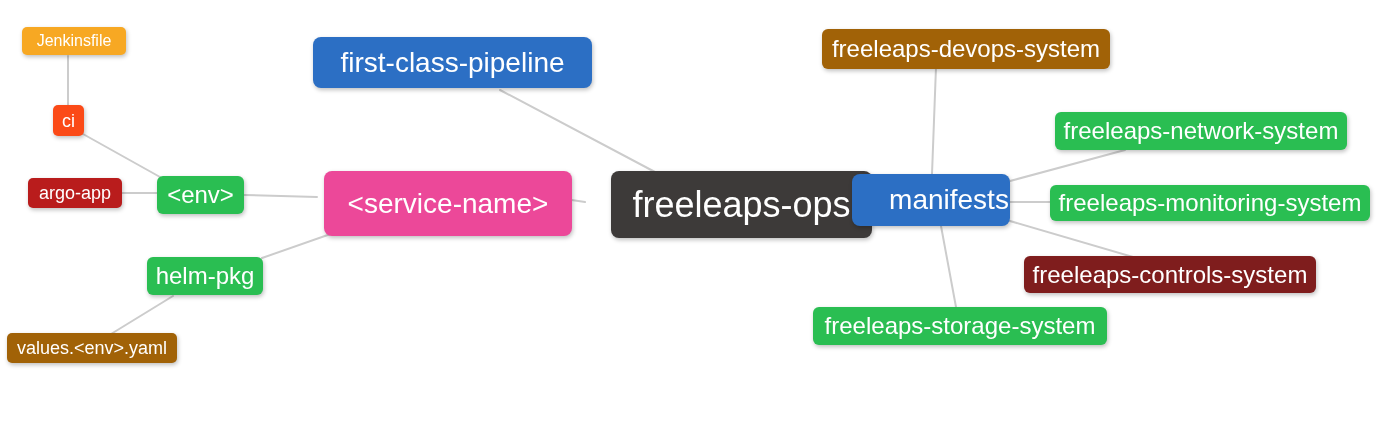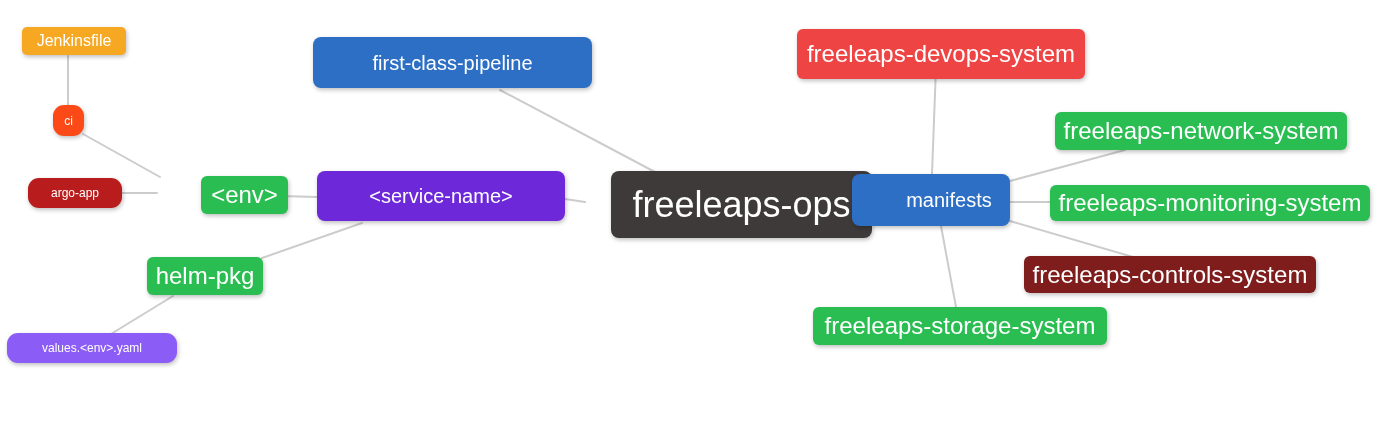--- a/index.html
+++ b/index.html
@@ -32,23 +32,23 @@
     align-items: center;
     justify-content: center;
     color: var(--node-text, #ffffff);
     white-space: nowrap;
     box-sizing: border-box;
     box-shadow: 1px 2px 4px rgba(0,0,0,0.25);
     cursor: pointer;
     line-height: 1;
   }
   .lv0 { font-size: 36px; border-radius: 8px; }
-  .lv1 { font-size: 20px; border-radius: 8px; text-align: right; }
+  .lv1 { font-size: 28px; border-radius: 8px; text-align: right; }
   .lv2 { font-size: 24px; border-radius: 6px; }
-  .lv3 { font-size: 12px; border-radius: 11px; }
+  .lv3 { font-size: 18px; border-radius: 5px; }
   .lv4 { font-size: 16px; border-radius: 5px; }
 </style>
 </head>
 <body style="background: rgb(255, 255, 255);">
 
 <div class="canvas">
 
   <svg class="edges" viewBox="0 0 1390 421" xmlns="http://www.w3.org/2000/svg">
     <line x1="68" y1="56" x2="68" y2="105"></line>
     <line x1="83" y1="134" x2="160" y2="177"></line>
@@ -62,26 +62,26 @@
     <line x1="936" y1="67" x2="932" y2="174"></line>
     <line x1="1010" y1="181" x2="1125" y2="150"></line>
     <line x1="1010" y1="202" x2="1050" y2="202"></line>
     <line x1="1010" y1="221" x2="1133" y2="257"></line>
     <line x1="941" y1="226" x2="956" y2="307"></line>
   </svg>
 
   <div class="node lv4" style="left: 22px; top: 27px; width: 104px; height: 28px; background: rgb(247, 168, 35);">Jenkinsfile</div>
   <div class="node lv3" style="left: 53px; top: 105px; width: 31px; height: 31px; background: rgb(251, 74, 23);">ci</div>
   <div class="node lv3" style="left: 28px; top: 178px; width: 94px; height: 30px; background: #b91c1c;">argo-app</div>
-  <div class="node lv2" style="left: 157px; top: 176px; width: 87px; height: 38px; background: rgb(42, 190, 82); margin-left: 44px;">&lt;env&gt;</div>
+  <div class="node lv2" style="left: 157px; top: 176px; width: 87px; height: 38px; background: rgb(42, 190, 82);">&lt;env&gt;</div>
   <div class="node lv2" style="left: 147px; top: 257px; width: 116px; height: 38px; background: rgb(42, 190, 82);">helm-pkg</div>
-  <div class="node lv3" style="left: 7px; top: 333px; width: 170px; height: 30px; background: #8b5cf6;">values.&lt;env&gt;.yaml</div>
+  <div class="node lv3" style="left: 7px; top: 333px; width: 170px; height: 30px; background: #a16207;">values.&lt;env&gt;.yaml</div>
   <div class="node lv1" style="left: 313px; top: 37px; width: 279px; height: 51px; background: rgb(44, 111, 196);">first-class-pipeline</div>
-  <div class="node lv1" style="left: 317px; top: 171px; width: 248px; height: 50px; background: #6d28d9;">&lt;service-name&gt;</div>
+  <div class="node lv1" style="left: 324px; top: 171px; width: 248px; height: 65px; background: #ec4899;">&lt;service-name&gt;</div>
   <div class="node lv0" style="left: 585px; top: 171px; width: 261px; height: 67px; background: rgb(61, 58, 57); margin-left: 26px;">freeleaps-ops</div>
   <div class="node lv1" style="left: 852px; top: 174px; width: 158px; height: 52px; background: rgb(44, 111, 196); padding-left: 36px;">manifests</div>
-  <div class="node lv2" style="left: 797px; top: 29px; width: 288px; height: 50px; background: #ef4444;">freeleaps-devops-system</div>
+  <div class="node lv2" style="left: 822px; top: 29px; width: 288px; height: 40px; background: #a16207;">freeleaps-devops-system</div>
   <div class="node lv2" style="left: 1055px; top: 112px; width: 292px; height: 38px; background: rgb(42, 190, 82);">freeleaps-network-system</div>
   <div class="node lv2" style="left: 1050px; top: 185px; width: 320px; height: 36px; background: rgb(42, 190, 82);">freeleaps-monitoring-system</div>
   <div class="node lv2" style="left: 1024px; top: 256px; width: 292px; height: 37px; background: #7f1d1d;">freeleaps-controls-system</div>
   <div class="node lv2" style="left: 813px; top: 307px; width: 294px; height: 38px; background: rgb(42, 190, 82);">freeleaps-storage-system</div>
 
 </div>
 
 </body></html>

